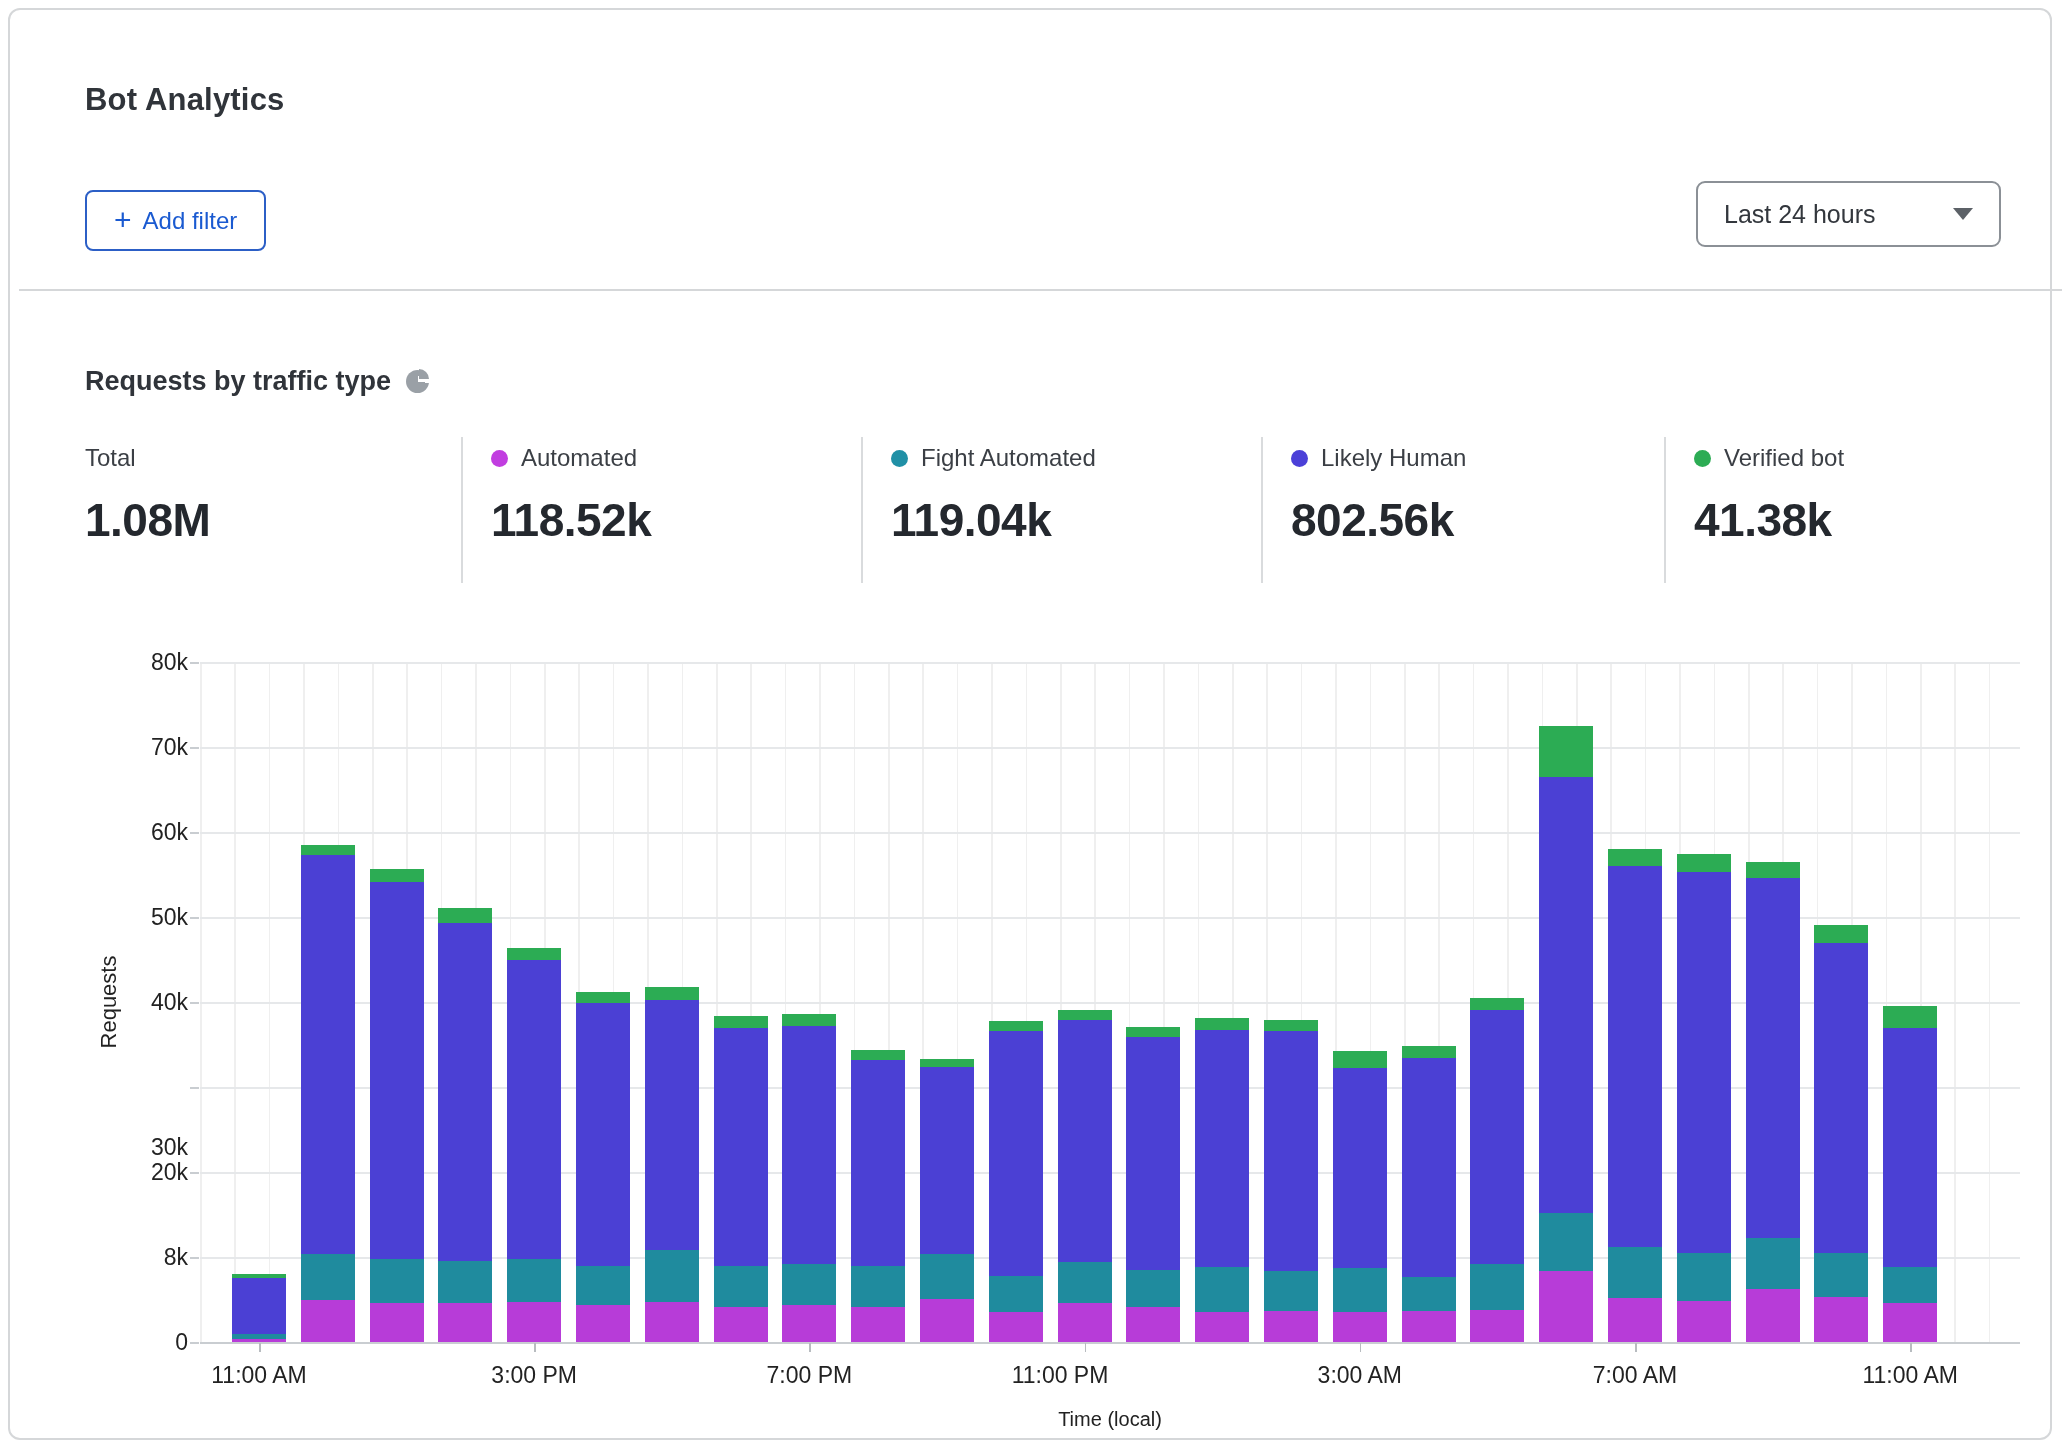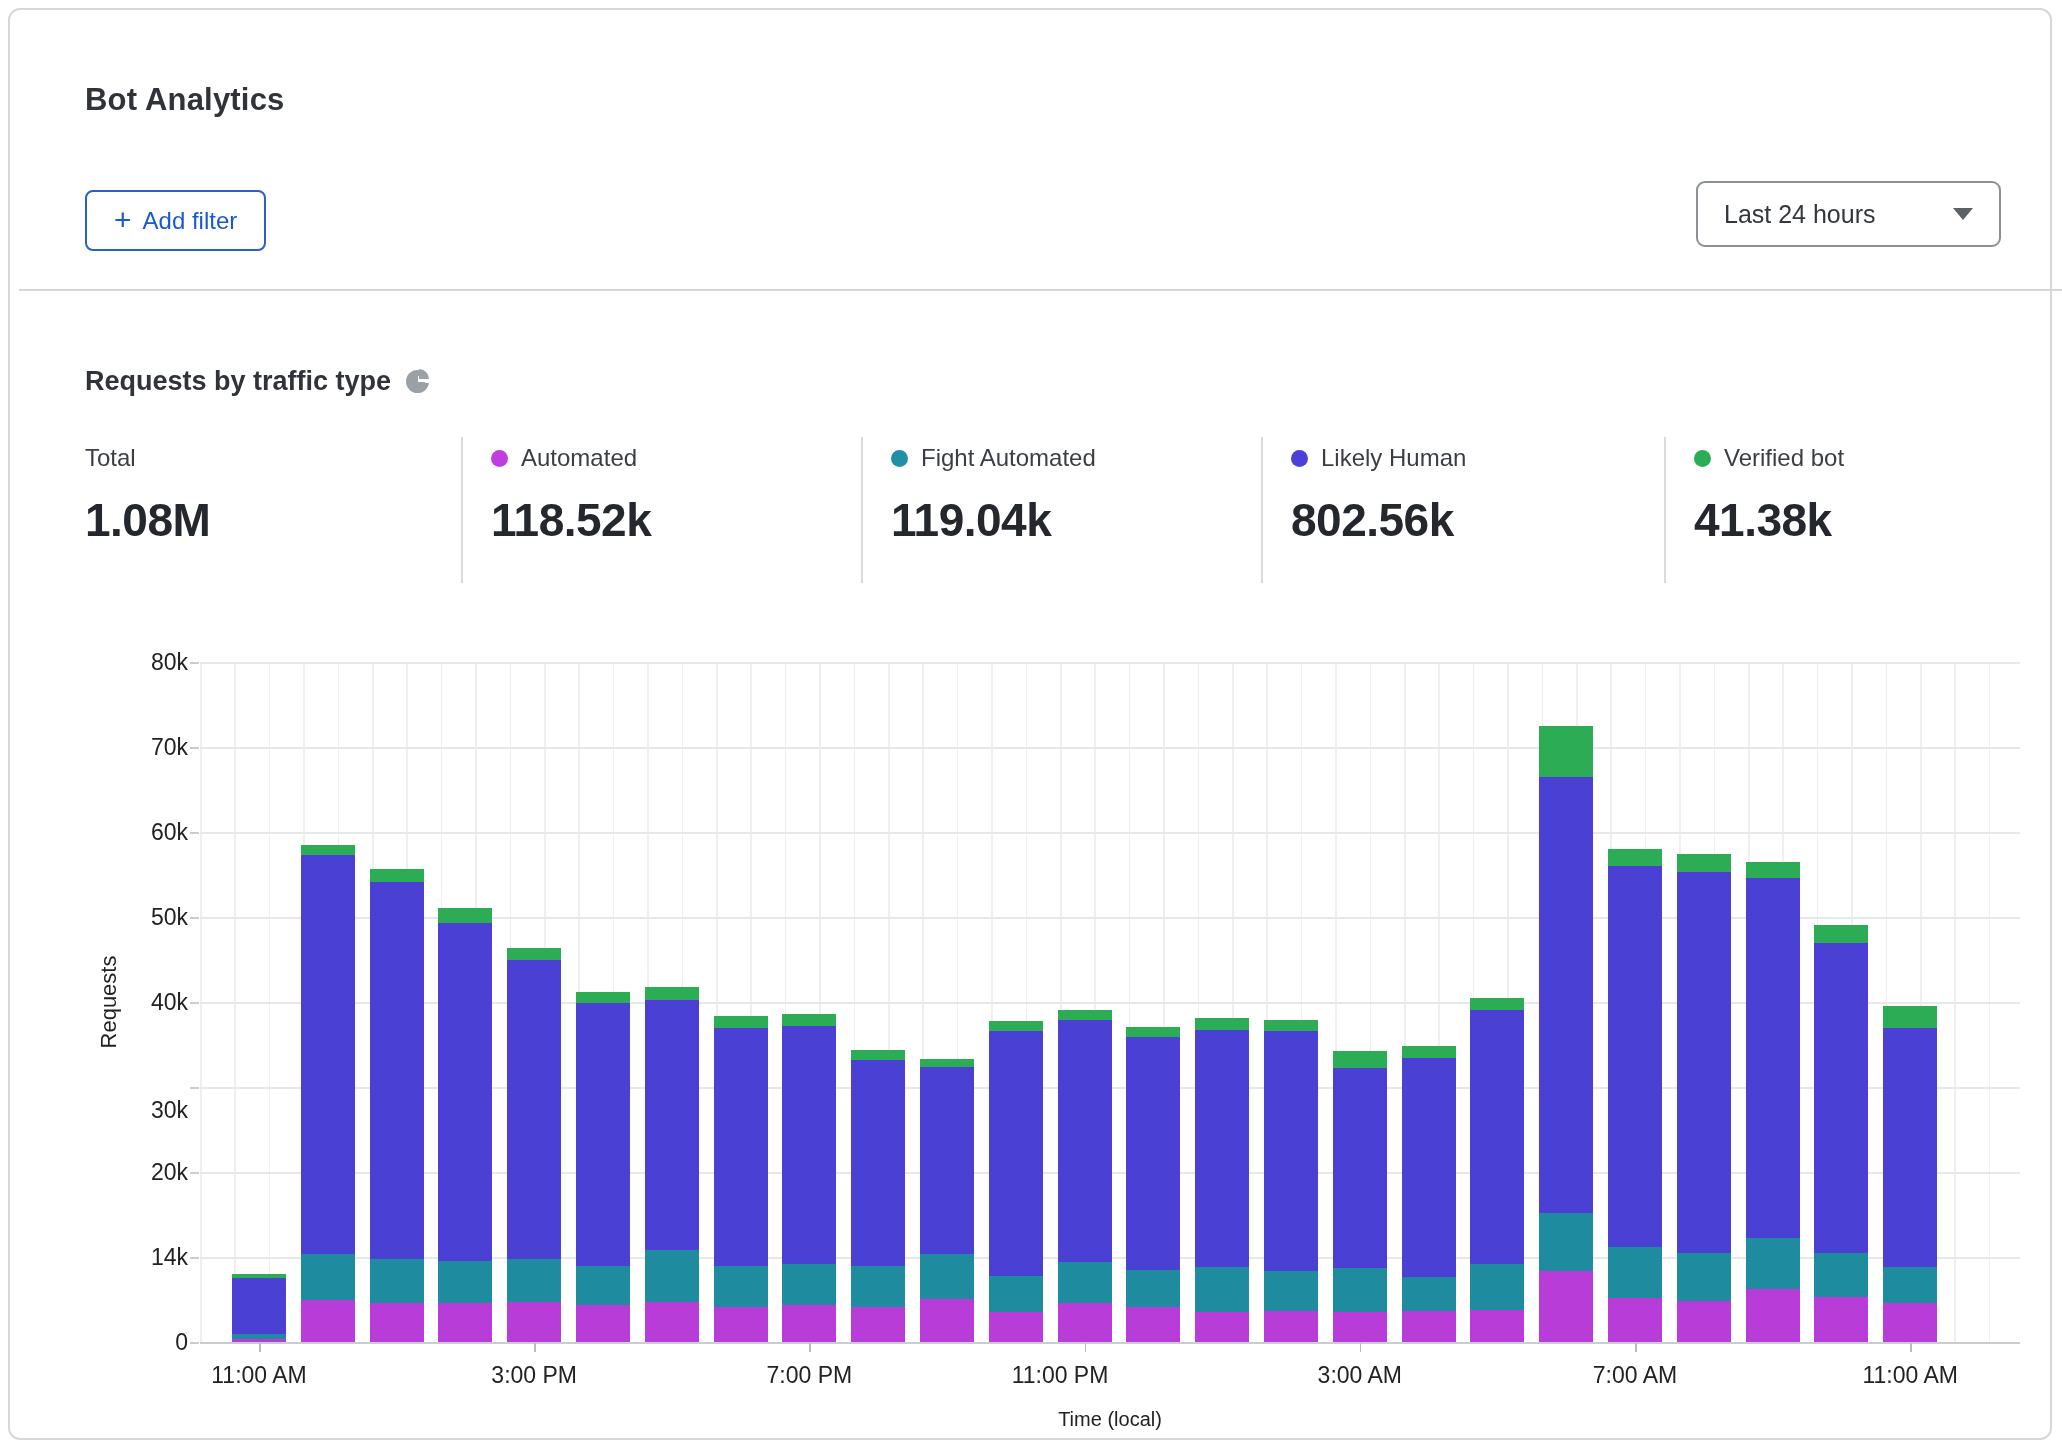--- a/index.html
+++ b/index.html
@@ -356,25 +356,25 @@
         <div class="bar" style="left: 1683.2px; width: 54px;">
           <div class="seg" style="height: 39.1px; background: rgb(183, 60, 216);"></div>
           <div class="seg" style="height: 35.7px; background: rgb(31, 139, 158);"></div>
           <div class="seg" style="height: 238.9px; background: rgb(75, 64, 212);"></div>
           <div class="seg" style="height: 22.1px; background: rgb(44, 172, 84);"></div>
         </div>
       </div>
     <div id="axis-layer">
         <div class="ytick-label" style="left: 108px; top: 1319px;">0</div>
         <div class="ytick-dash" style="left: 180px; top: 1332px;"></div>
-        <div class="ytick-label" style="left: 108px; top: 1234px;">14k</div>
+        <div class="ytick-label" style="left: 108px; top: 1234px;">8k</div>
         <div class="ytick-dash" style="left: 180px; top: 1247px;"></div>
         <div class="ytick-label" style="left: 108px; top: 1149px;">20k</div>
         <div class="ytick-dash" style="left: 180px; top: 1162px;"></div>
-        <div class="ytick-label" style="left: 108px; top: 1087px;">30k</div>
+        <div class="ytick-label" style="left: 108px; top: 1124px;">30k</div>
         <div class="ytick-dash" style="left: 180px; top: 1077px;"></div>
         <div class="ytick-label" style="left: 108px; top: 979px;">40k</div>
         <div class="ytick-dash" style="left: 180px; top: 992px;"></div>
         <div class="ytick-label" style="left: 108px; top: 894px;">50k</div>
         <div class="ytick-dash" style="left: 180px; top: 907px;"></div>
         <div class="ytick-label" style="left: 108px; top: 809px;">60k</div>
         <div class="ytick-dash" style="left: 180px; top: 822px;"></div>
         <div class="ytick-label" style="left: 108px; top: 724px;">70k</div>
         <div class="ytick-dash" style="left: 180px; top: 737px;"></div>
         <div class="ytick-label" style="left: 108px; top: 639px;">80k</div>

